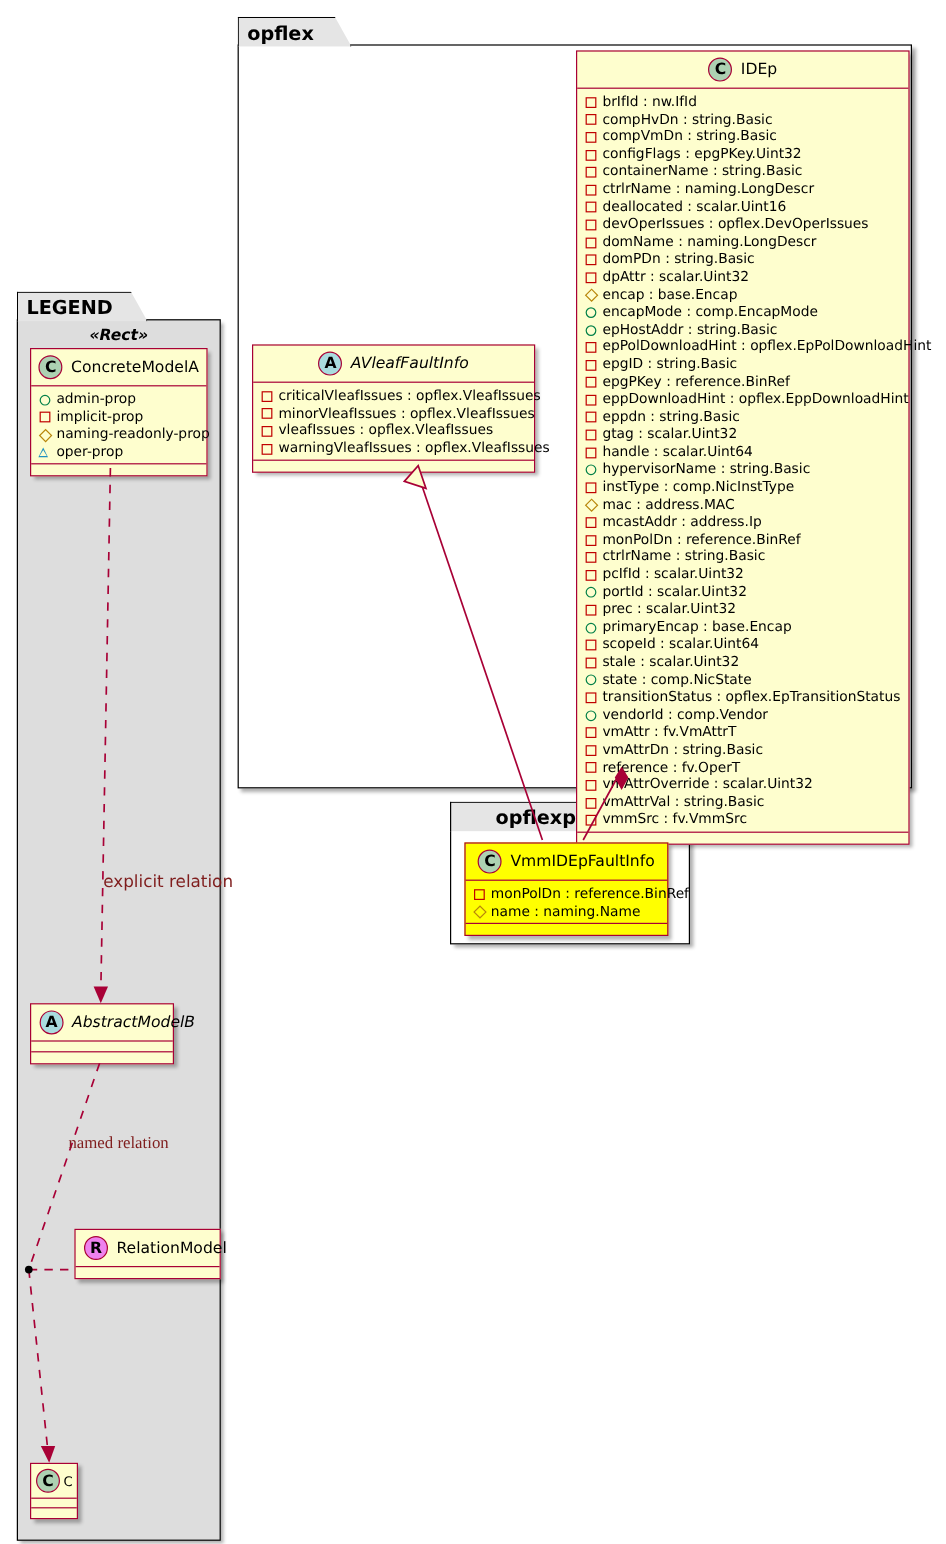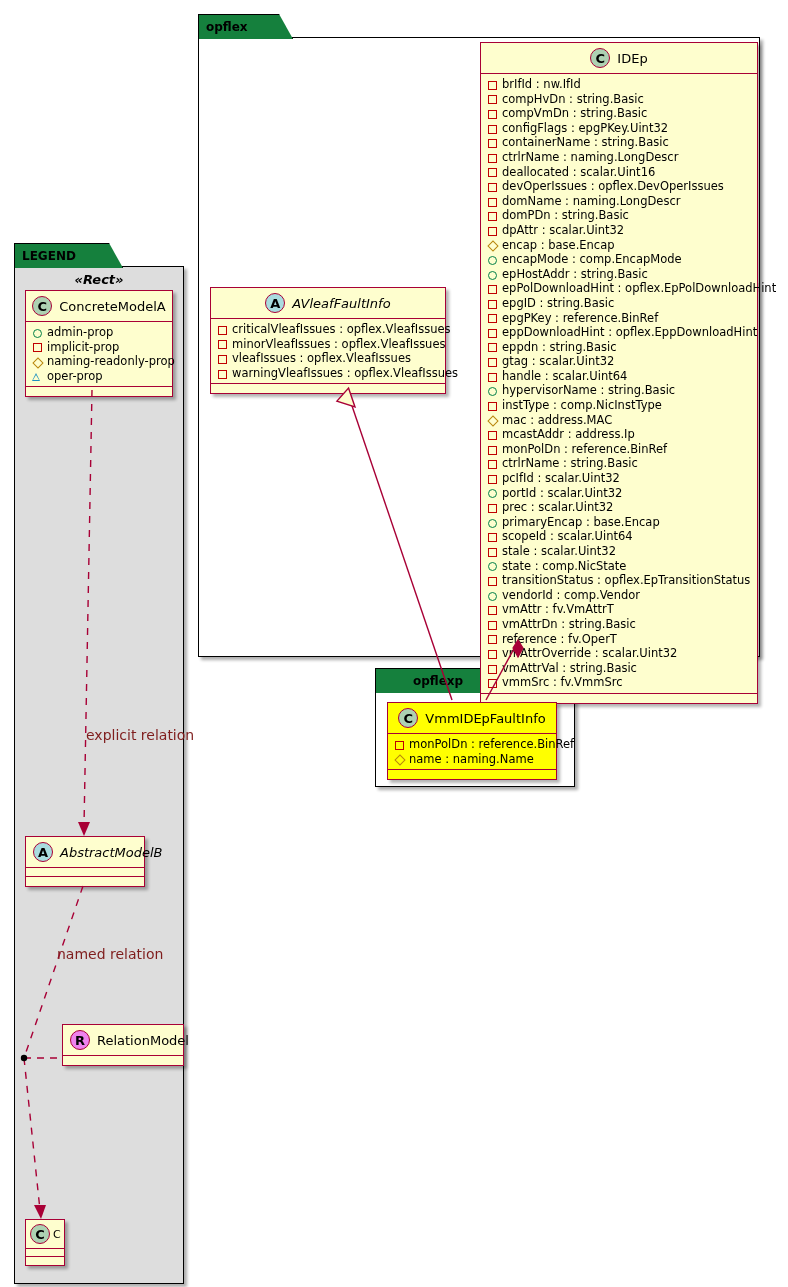--- a/index.html
+++ b/index.html
@@ -7,23 +7,23 @@
     width:788px;height:1287px;position:relative;overflow:hidden;
     font-family:"DejaVu Sans","Liberation Sans",sans-serif;
     -webkit-font-smoothing:antialiased;
   }
   .abs{position:absolute;}
 
   
   .pkg{position:absolute;box-sizing:border-box;}
   .pkg-tab{
     position:absolute;top:0;left:0;height:24px;
-    border:1px solid #000;border-bottom:none;background:#15803d;
+    border:1px solid #000;border-bottom:none;background:#e5e5e5;
     display:flex;align-items:center;padding:0 20px 0 7px;
-    font-weight:bold;font-size:12px;color:#000;z-index:3;
+    font-weight:bold;font-size:16px;color:#000;z-index:3;
     clip-path:polygon(0 0, calc(100% - 14px) 0, 100% 100%, 0 100%);
   }
   .pkg-body{
     position:absolute;left:0;box-sizing:border-box;
     border:1px solid #000;background:#fff;
     box-shadow:3px 3px 3px rgba(0,0,0,.32);
   }
 
   
   .cls{
@@ -525,13 +525,13 @@
   <g>
     <line x1="83" y1="886" x2="24" y2="1058" stroke="#A80036" stroke-width="1.4" stroke-dasharray="7,7"></line>
     <line x1="24" y1="1058" x2="40" y2="1210" stroke="#A80036" stroke-width="1.4" stroke-dasharray="7,7"></line>
     <line x1="24" y1="1058" x2="62" y2="1058" stroke="#A80036" stroke-width="1.4" stroke-dasharray="7,6"></line>
     <circle cx="24" cy="1058" r="3.2" fill="#000"></circle>
     <polygon points="41,1219 34,1205 46,1205" fill="#A80036"></polygon>
   </g>
 </svg>
 
 <div class="edge-label" style="left:86px;top:727px;">explicit relation</div>
-<div class="edge-label" style="left:57px;top:946px;">named relation</div>
+<div class="edge-label" style="left:57px;top:946px;font-family:Liberation Serif, serif;">named relation</div>
 
 </body></html>

